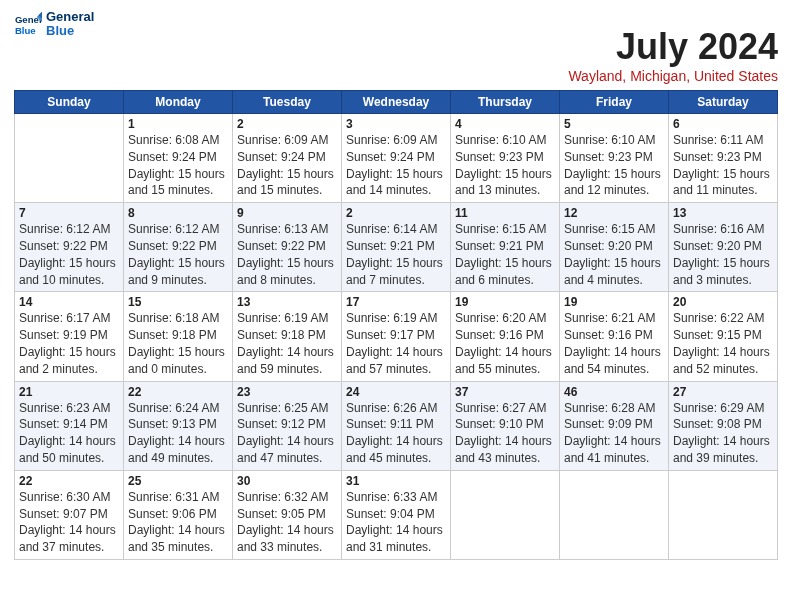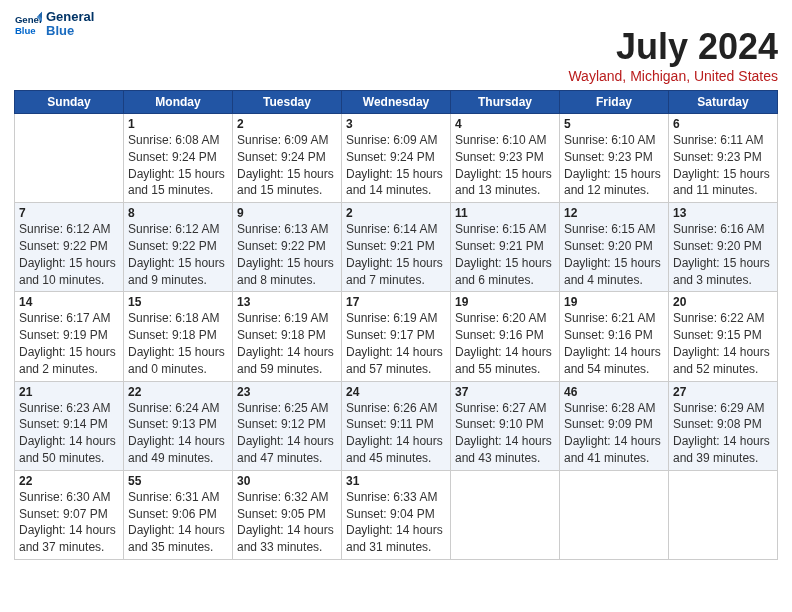--- a/index.html
+++ b/index.html
@@ -238,21 +238,21 @@
             <div class="day-number">27</div>
             <div class="day-info">Sunrise: 6:29 AM<br>Sunset: 9:08 PM<br>Daylight: 14 hours and 39 minutes.</div>
           </td>
         </tr>
         <tr class="row-white">
           <td>
             <div class="day-number">22</div>
             <div class="day-info">Sunrise: 6:30 AM<br>Sunset: 9:07 PM<br>Daylight: 14 hours and 37 minutes.</div>
           </td>
           <td>
-            <div class="day-number">55</div>
+            <div class="day-number">25</div>
             <div class="day-info">Sunrise: 6:31 AM<br>Sunset: 9:06 PM<br>Daylight: 14 hours and 35 minutes.</div>
           </td>
           <td>
             <div class="day-number">30</div>
             <div class="day-info">Sunrise: 6:32 AM<br>Sunset: 9:05 PM<br>Daylight: 14 hours and 33 minutes.</div>
           </td>
           <td>
             <div class="day-number">31</div>
             <div class="day-info">Sunrise: 6:33 AM<br>Sunset: 9:04 PM<br>Daylight: 14 hours and 31 minutes.</div>
           </td>

